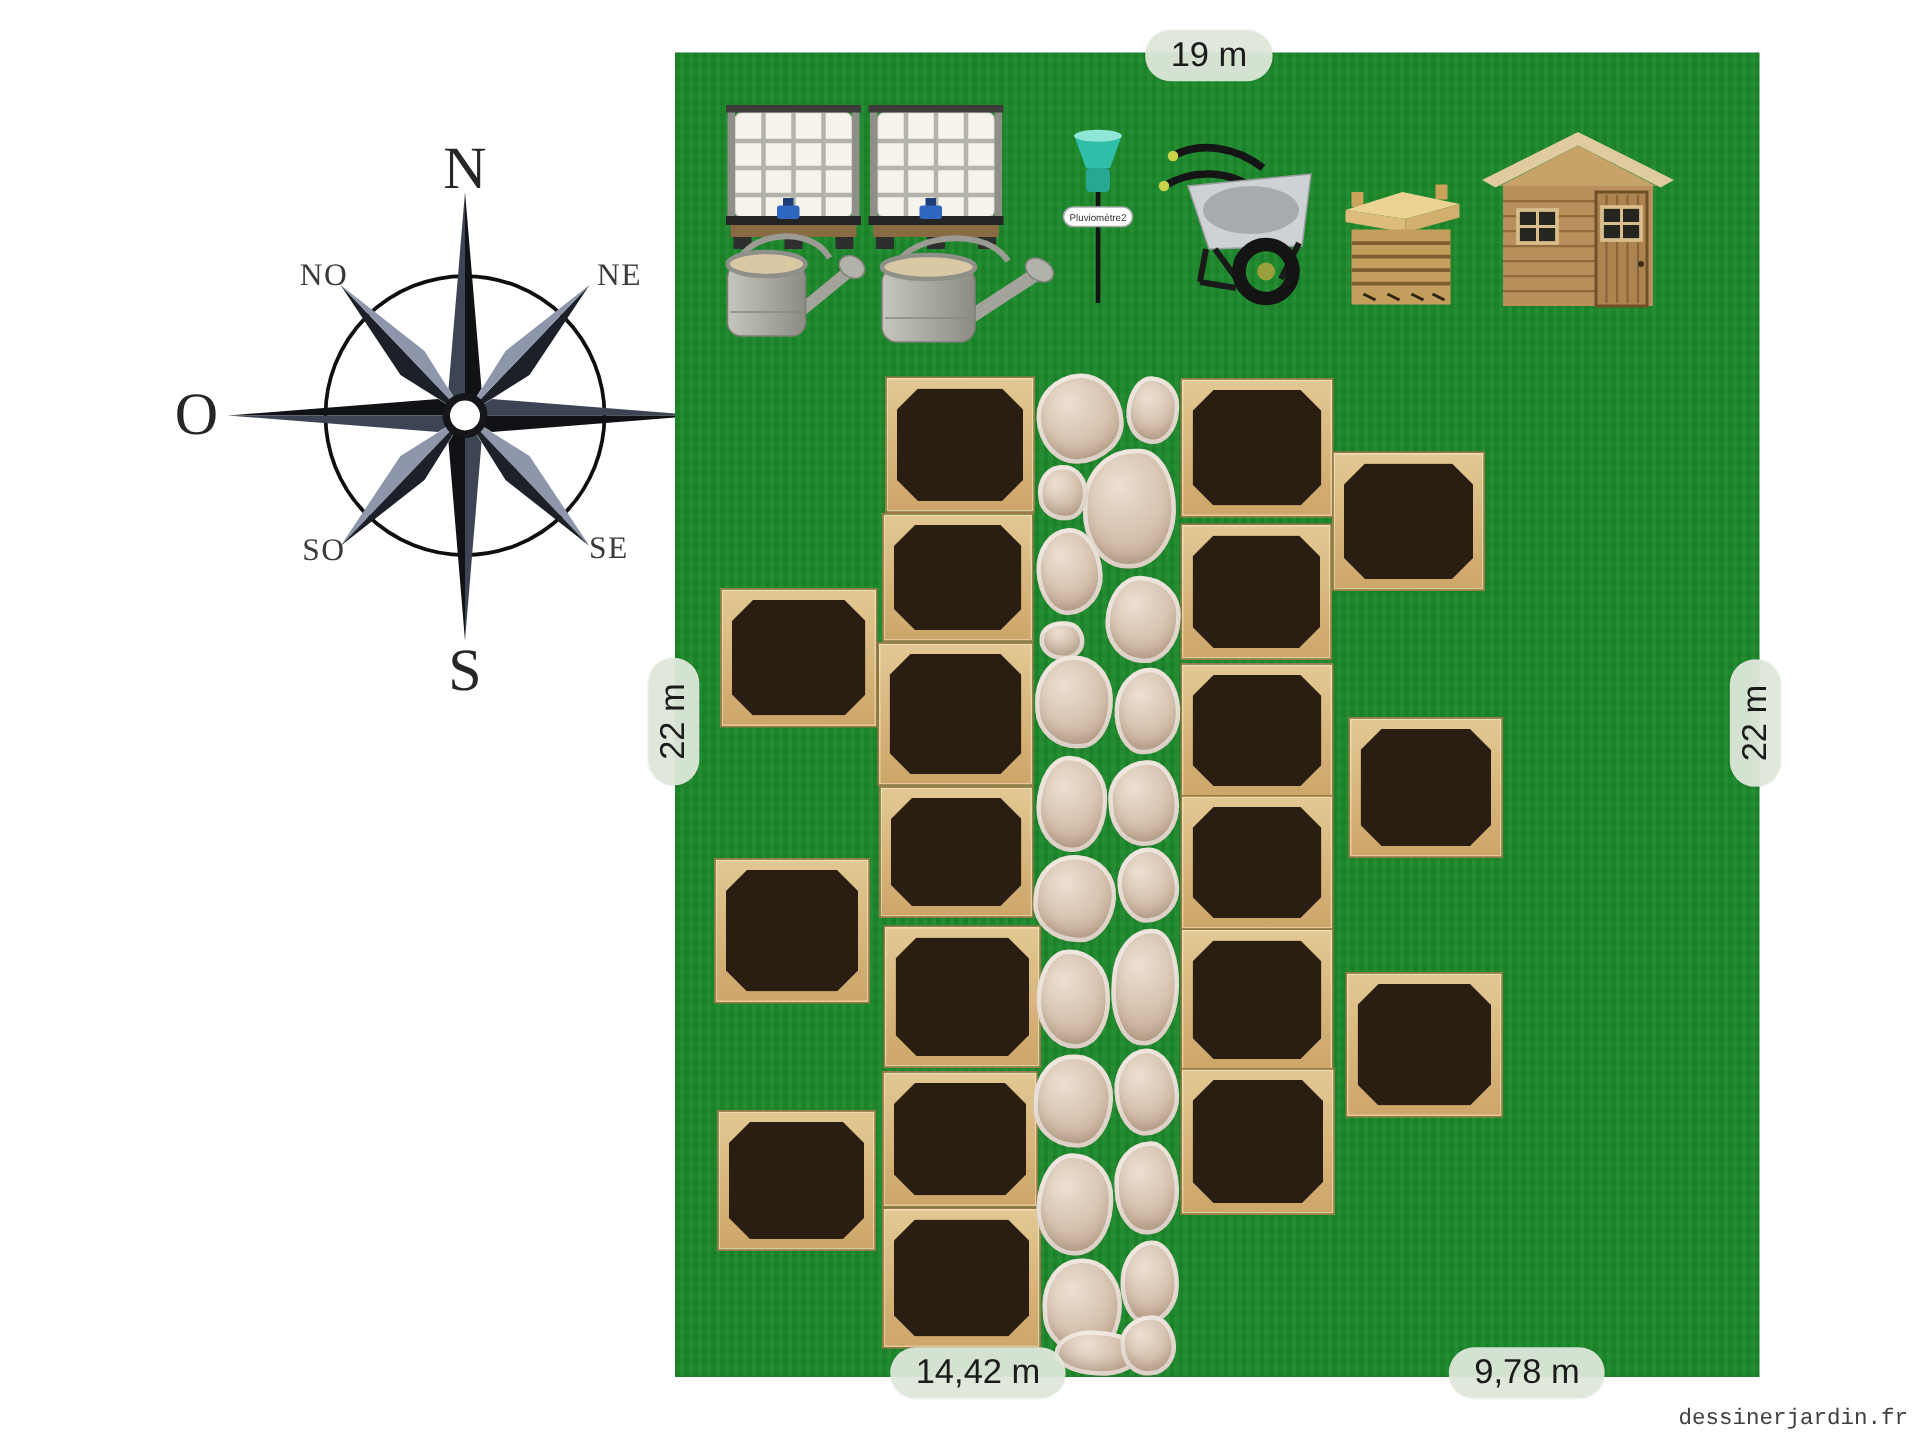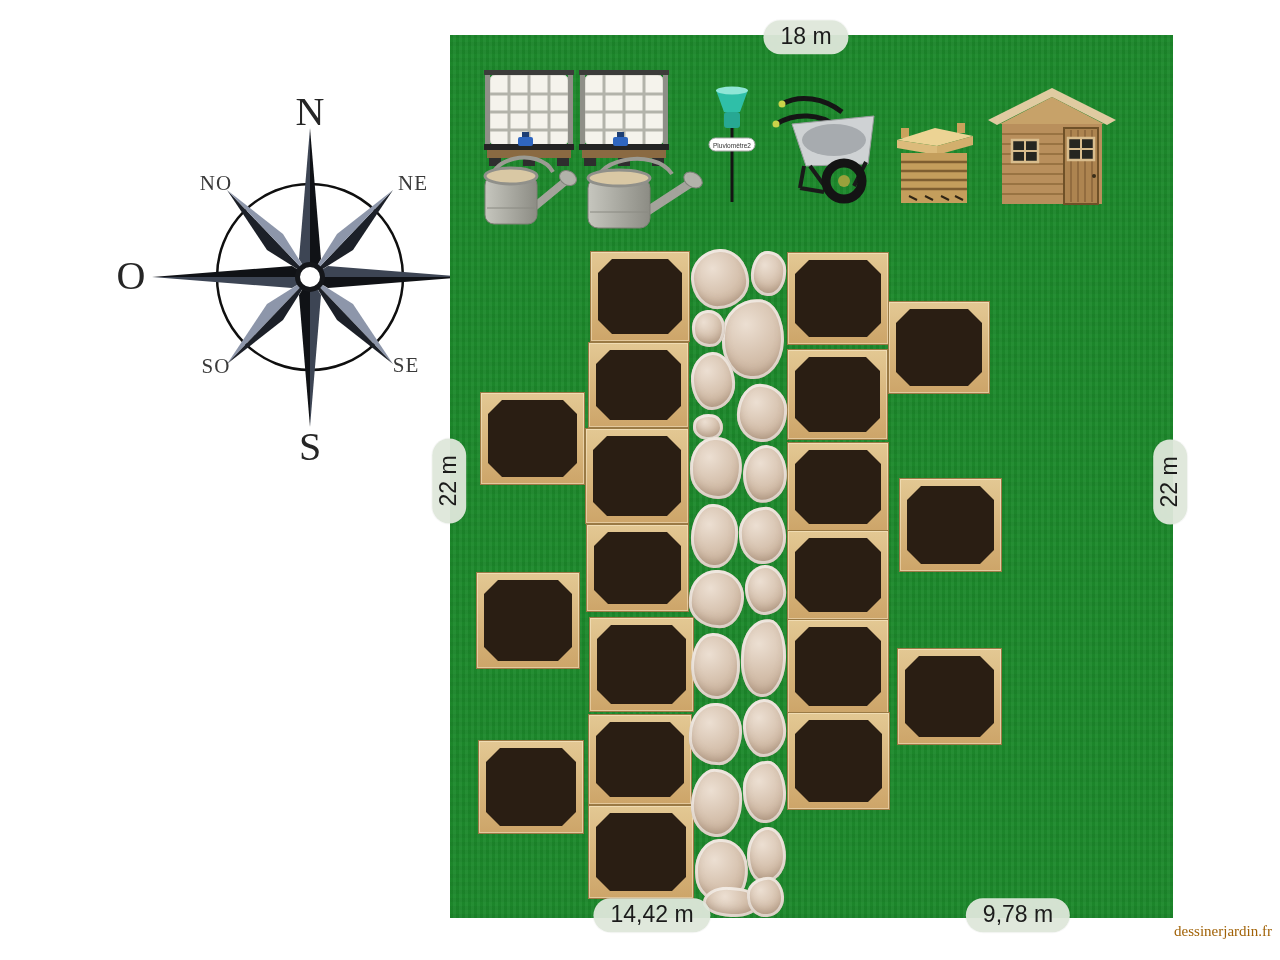--- a/index.html
+++ b/index.html
@@ -20,22 +20,22 @@
          background:radial-gradient(circle at 38% 32%, #ecdfd2 0%, var(--stone,#d4bfab) 55%, #bfa68f 100%);
          box-shadow:inset 0 0 0 3px rgba(255,255,255,.55), inset 0 -6px 9px rgba(120,95,75,.35);}
   .pill{position:absolute;background:rgba(222,231,218,.95);color:#1b1b1b;font-size:23px;
         line-height:1.2;padding:3px 17px;border-radius:18px;white-space:nowrap;
         transform:translate(-50%,-50%);box-shadow:0 0 0 1px rgba(0,0,0,.03);}
   .pill.vert{transform:translate(-50%,-50%) rotate(-90deg);}
   .item{position:absolute;}
   .compass{position:absolute;left:113px;top:83px;}
   .compass text{font-family:"Liberation Serif",serif;fill:#262626;}
   .compass .sub{font-size:21px;fill:#3a3a3a;letter-spacing:1px;}
-  .watermark{position:absolute;right:8px;bottom:20px;font-size:15px;color:#a16207;
-             font-family:Liberation Serif, serif;}
+  .watermark{position:absolute;right:8px;bottom:6px;font-size:15px;color:#404040;
+             font-family:Liberation Mono, monospace;}
 </style>
 </head>
 <body>
 
 <div class="stage">
 
   <svg class="compass" width="392" height="392" viewBox="0 0 392 392">
     <circle cx="197" cy="194" r="93" fill="none" stroke="#0f0f0f" stroke-width="2.5"></circle>
 
     <g>
@@ -311,21 +311,21 @@
       <rect x="26" y="56" width="26" height="22" fill="#262620" stroke="#d9bd8d" stroke-width="2.5"></rect>
       <line x1="39" y1="56" x2="39" y2="78" stroke="#d9bd8d" stroke-width="2"></line>
       <line x1="26" y1="67" x2="52" y2="67" stroke="#d9bd8d" stroke-width="2"></line>
       <rect x="82" y="54" width="26" height="22" fill="#262620" stroke="#d9bd8d" stroke-width="2.5"></rect>
       <line x1="95" y1="54" x2="95" y2="76" stroke="#d9bd8d" stroke-width="2"></line>
       <line x1="82" y1="65" x2="108" y2="65" stroke="#d9bd8d" stroke-width="2"></line>
       <circle cx="108" cy="92" r="2" fill="#3a2d18"></circle>
     </svg>
   </div>
 
-  <div class="pill" style="left:806px;top:37px">18 m</div>
+  <div class="pill" style="left:806px;top:37px">19 m</div>
   <div class="pill vert" style="left:449px;top:481px">22 m</div>
   <div class="pill vert" style="left:1170px;top:482px">22 m</div>
   <div class="pill" style="left:652px;top:915px">14,42 m</div>
   <div class="pill" style="left:1018px;top:915px">9,78 m</div>
 
   <div class="watermark">dessinerjardin.fr</div>
 
 </div>
 
 </body></html>

